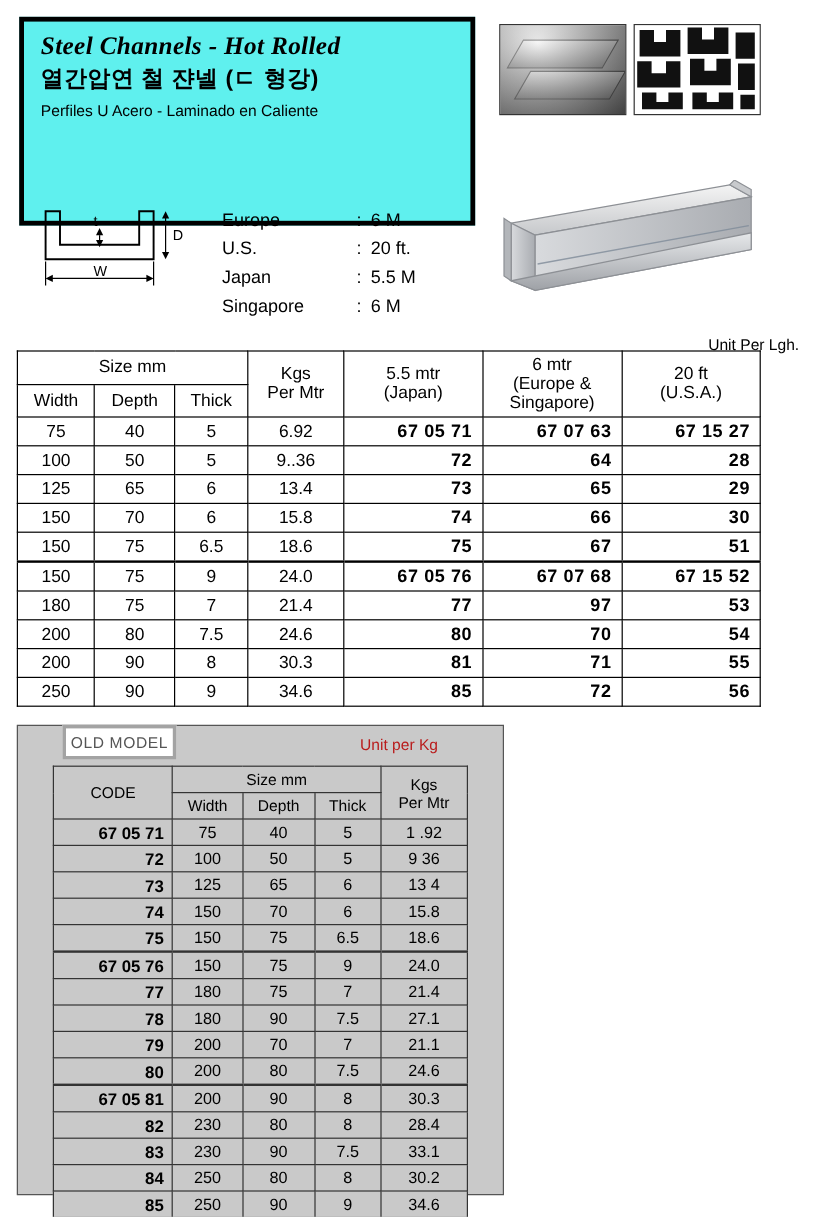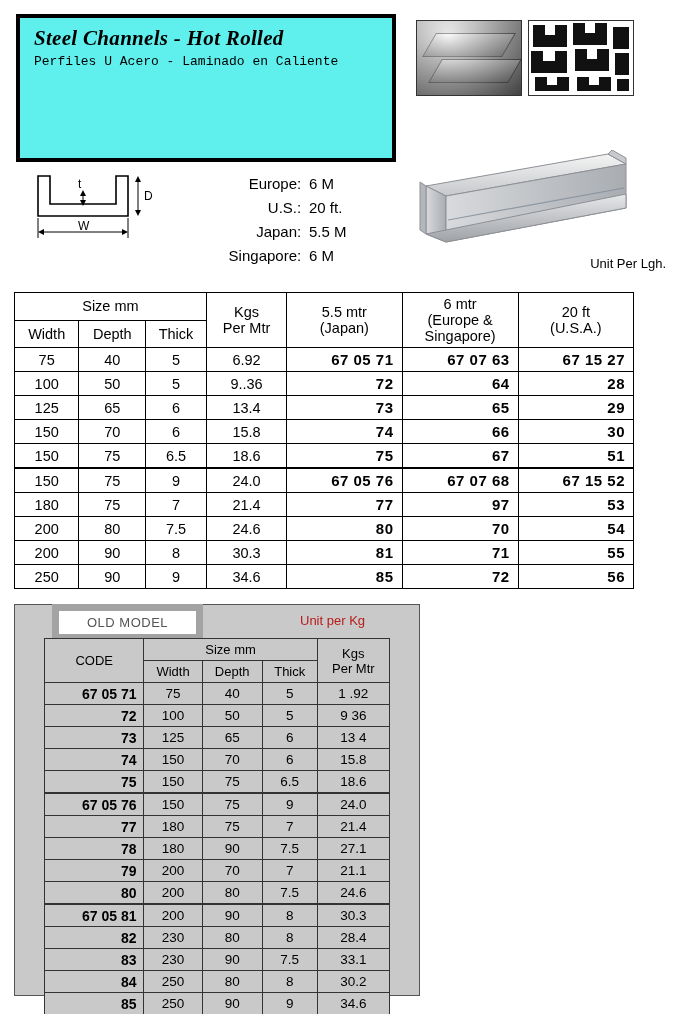--- a/index.html
+++ b/index.html
@@ -15,21 +15,21 @@
     color: #000;
     overflow: hidden;
   }
 
   
   .title-box {
     position: absolute;
     left: 16px;
     top: 14px;
     width: 380px;
-    height: 148px;
+    height: 174px;
     background: #5ff0ee;
     border: 4px solid #000;
     box-sizing: border-box;
     padding: 6px 10px 4px 14px;
   }
   .title-en {
     font-family: "Liberation Serif", serif;
     font-style: italic;
     font-weight: bold;
     font-size: 21px;
@@ -38,21 +38,20 @@
   }
   .title-kr {
     font-weight: bold;
     font-size: 19px;
     margin: 0 0 6px 0;
     letter-spacing: 0.5px;
   }
   .title-sub {
     font-size: 13px;
     margin: 3px 0;
-    font-family: Liberation Mono, monospace;
   }
   .title-sub.small {
     font-size: 12.5px;
   }
   .title-sub.ru {
     font-size: 12.5px;
   }
 
   
   .photo {
@@ -96,29 +95,29 @@
 
   
   .lengths {
     position: absolute;
     left: 185px;
     top: 172px;
     font-size: 15px;
     line-height: 24px;
   }
   .lengths .row { display: flex; }
-  .lengths .country { width: 112px; text-align: right; }
+  .lengths .country { width: 112px; }
   .lengths .sep { width: 12px; }
   .lengths .val { }
 
   
   #unit-per-lgh {
     position: absolute;
     right: 30px;
-    top: 256px;
+    top: 280px;
     font-size: 13px;
   }
 
   
   #main-table-wrap {
     position: absolute;
     left: 14px;
     top: 292px;
     width: 620px;
   }
@@ -160,22 +159,22 @@
     height: 392px;
     background: #c9c9c9;
     border: 1px solid #555;
     box-sizing: border-box;
   }
   #old-model-label {
     position: absolute;
     left: 52px;
     top: 604px;
     background: #ffffff;
-    border: 7px solid #a3a3a3;
-    padding: 4px 28px;
+    border: 3px solid #a3a3a3;
+    padding: 4px 4px;
     font-size: 13px;
     color: #555;
     letter-spacing: 0.5px;
   }
   #unit-per-kg {
     position: absolute;
     left: 300px;
     top: 613px;
     font-size: 13px;
     color: #b91c1c;
@@ -208,20 +207,21 @@
     padding-right: 7px;
   }
   table.old tr.group-start td { border-top: 2px solid #333; }
   .dimcap { font-size: 12px; }
 </style>
 </head>
 <body>
 
 <div class="title-box">
   <div class="title-en">Steel Channels - Hot Rolled</div>
+  <div class="title-kr">열간압연 철 쟌넬 (ㄷ 형강)</div>
   <div class="title-sub">Perfiles U Acero - Laminado en Caliente</div>
 </div>
 
 <div class="photo" id="photo-channel-pair">
   <div class="ch ch1"></div>
   <div class="ch ch2"></div>
   <div class="dark"></div>
 </div>
 
 <div class="photo" id="photo-channel-stack">

